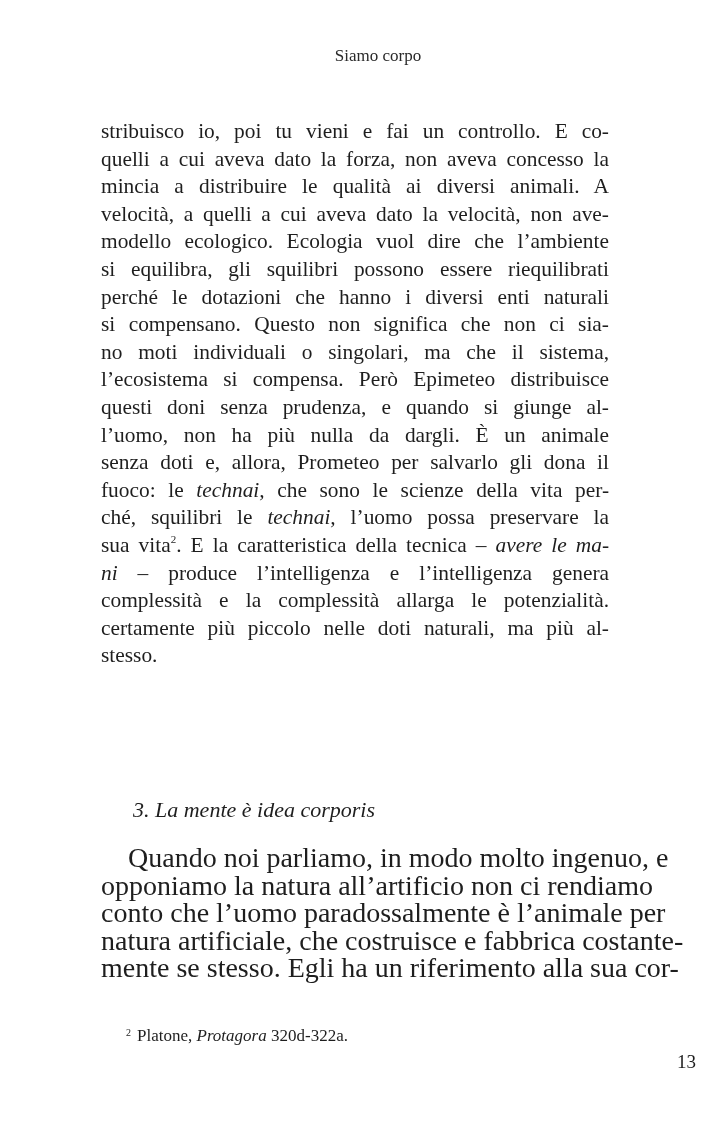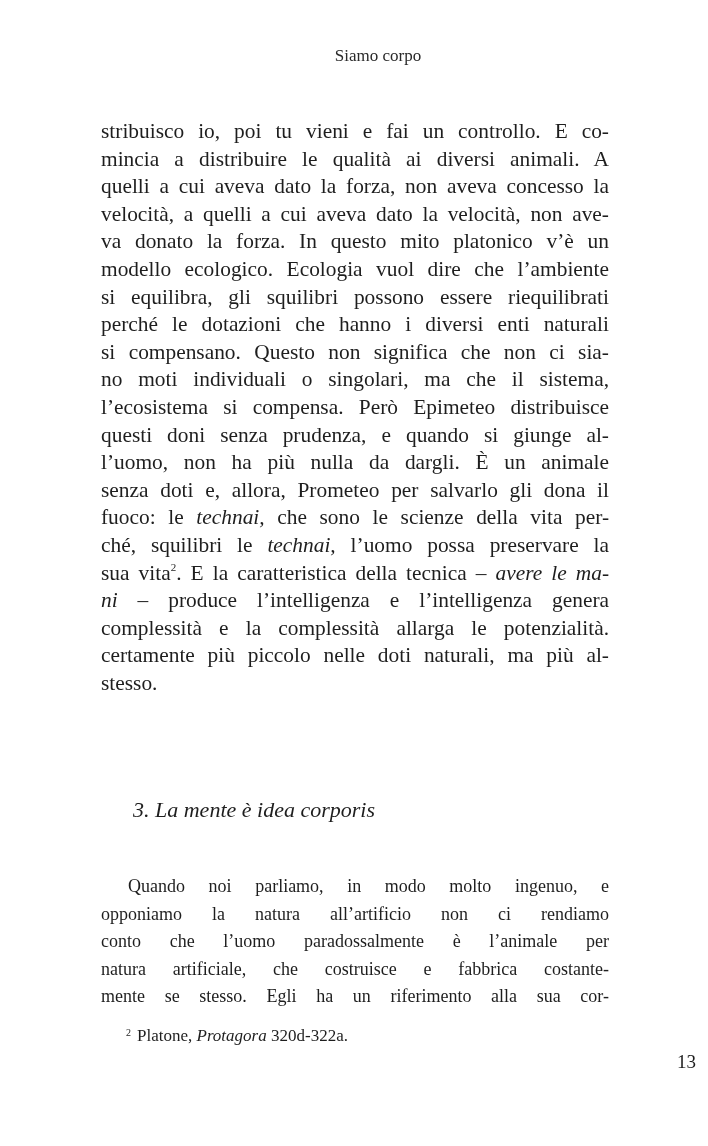--- a/index.html
+++ b/index.html
@@ -63,23 +63,22 @@
       font-size: 22px;
       line-height: 28px;
       font-style: italic;
       margin-left: 32px;
     }
     .body-text-2 {
       position: absolute;
       top: 844px;
       left: 101px;
       width: 508px;
-      font-size: 18px;
+      font-size: 28px;
       line-height: 27.6px;
-      margin-top: 29px;
     }
     .footnote {
       position: absolute;
       top: 1025px;
       left: 126px;
       font-size: 17px;
       line-height: 22px;
     }
     .footnote sup {
       font-size: 10px;
@@ -96,24 +95,23 @@
       line-height: 24px;
     }
   </style>
 </head>
 <body>
 
 <div class="running-head">Siamo corpo</div>
 
 <div class="body-text">
   <span class="line">stribuisco io, poi tu vieni e fai un controllo. E co-</span>
+  <span class="line">quelli a cui aveva dato la forza, non aveva concesso la</span>
   <span class="line">mincia a distribuire le qualità ai diversi animali. A</span>
-  <span class="line">quelli a cui aveva dato la forza, non aveva concesso la</span>
   <span class="line">velocità, a quelli a cui aveva dato la velocità, non ave-</span>
-  <span class="line">va donato la forza. In questo mito platonico v’è un</span>
   <span class="line">modello ecologico. Ecologia vuol dire che l’ambiente</span>
   <span class="line">si equilibra, gli squilibri possono essere riequilibrati</span>
   <span class="line">perché le dotazioni che hanno i diversi enti naturali</span>
   <span class="line">si compensano. Questo non significa che non ci sia-</span>
   <span class="line">no moti individuali o singolari, ma che il sistema,</span>
   <span class="line">l’ecosistema si compensa. Però Epimeteo distribuisce</span>
   <span class="line">questi doni senza prudenza, e quando si giunge al-</span>
   <span class="line">l’uomo, non ha più nulla da dargli. È un animale</span>
   <span class="line">senza doti e, allora, Prometeo per salvarlo gli dona il</span>
   <span class="line"><span>fuoco: le </span><em>technai,</em><span> che sono le scienze della vita per-</span></span>

